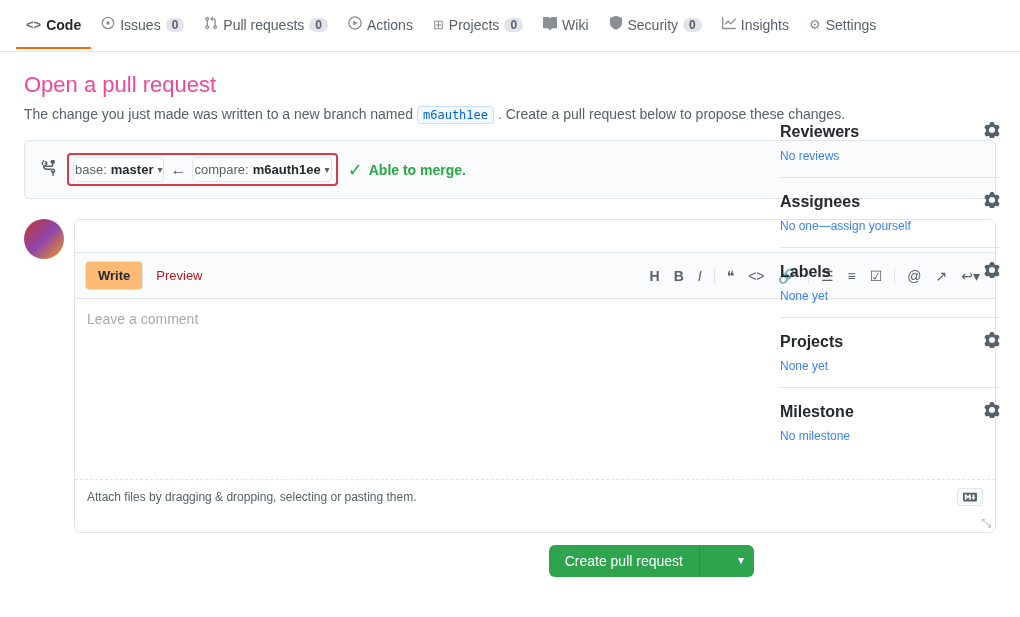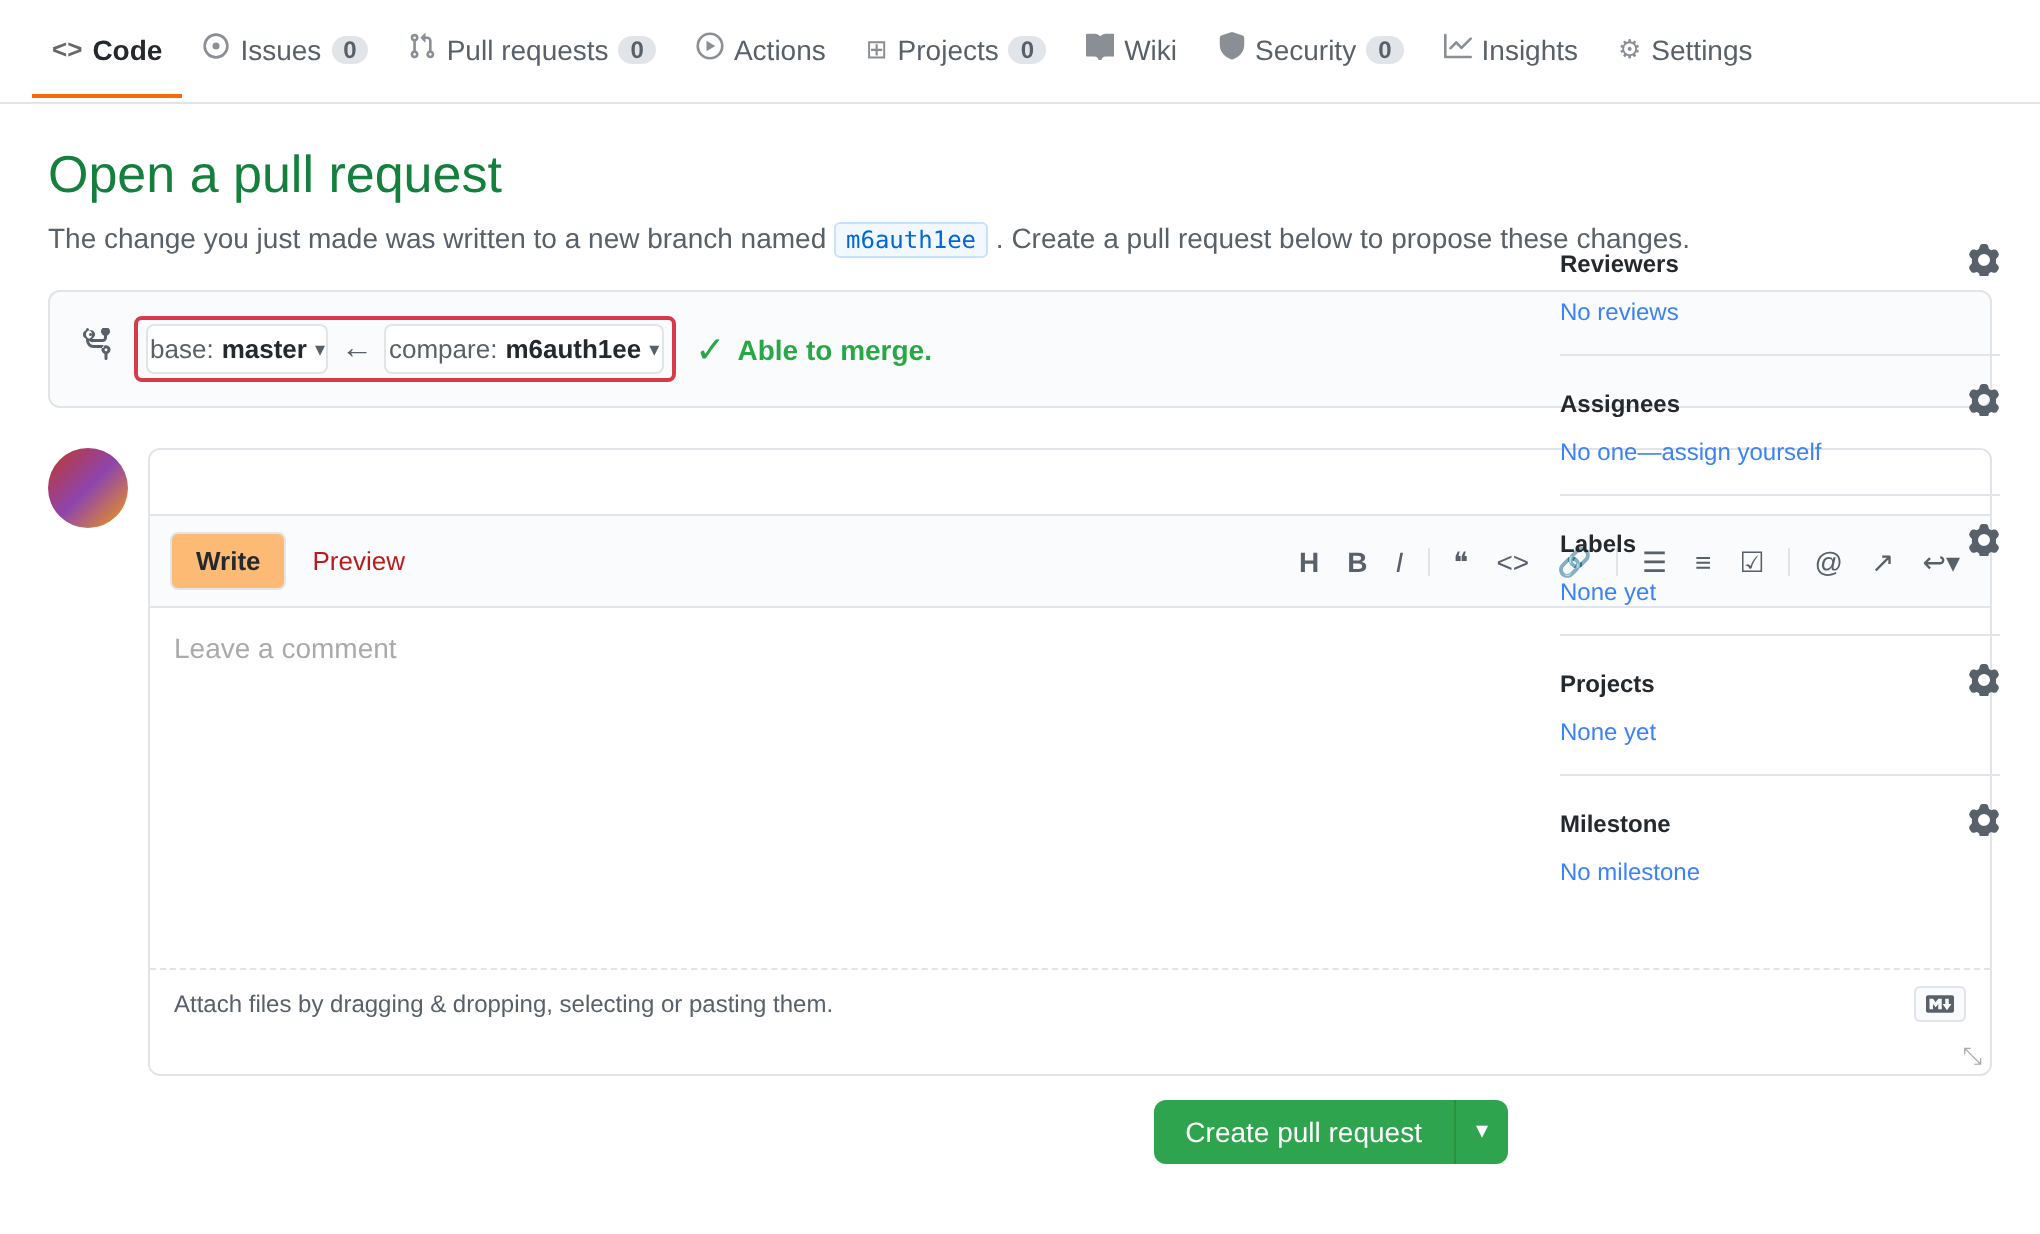--- a/index.html
+++ b/index.html
@@ -45,23 +45,23 @@
       opacity: 0.7;
     }
 
     
     .main-content {
       padding: 20px 24px;
       max-width: 1020px;
     }
 
     .page-title {
-      font-size: 26px;
+      font-size: 22px;
       font-weight: 400;
-      color: #15803d;
+      color: #ec4899;
       margin-bottom: 8px;
     }
 
     .subtitle {
       font-size: 14px;
       color: #586069;
       margin-bottom: 16px;
     }
 
     .branch-tag {
@@ -252,20 +252,21 @@
     .btn-create {
       display: flex;
       align-items: flex-start;
       background: #2ea44f;
       color: #fff;
       border: none;
       border-radius: 6px;
       overflow: hidden;
       cursor: pointer;
       font-size: 14px;
+      gap: 28px;
     }
     .btn-create-main {
       padding: 8px 16px;
       border-right: 1px solid #29933b;
     }
     .btn-create-caret {
       padding: 8px 10px;
       font-size: 12px;
     }
 
@@ -275,21 +276,21 @@
       border-bottom: 1px solid #e1e4e8;
     }
     .sidebar-section:last-child { border-bottom: none; }
     .sidebar-header {
       display: flex;
       justify-content: space-between;
       align-items: center;
       margin-bottom: 6px;
     }
     .sidebar-label {
-      font-size: 12px;
+      font-size: 16px;
       font-weight: 600;
       color: #24292e;
     }
     .sidebar-gear {
       cursor: pointer;
       color: #586069;
       font-size: 14px;
     }
     .sidebar-value {
       font-size: 12px;

